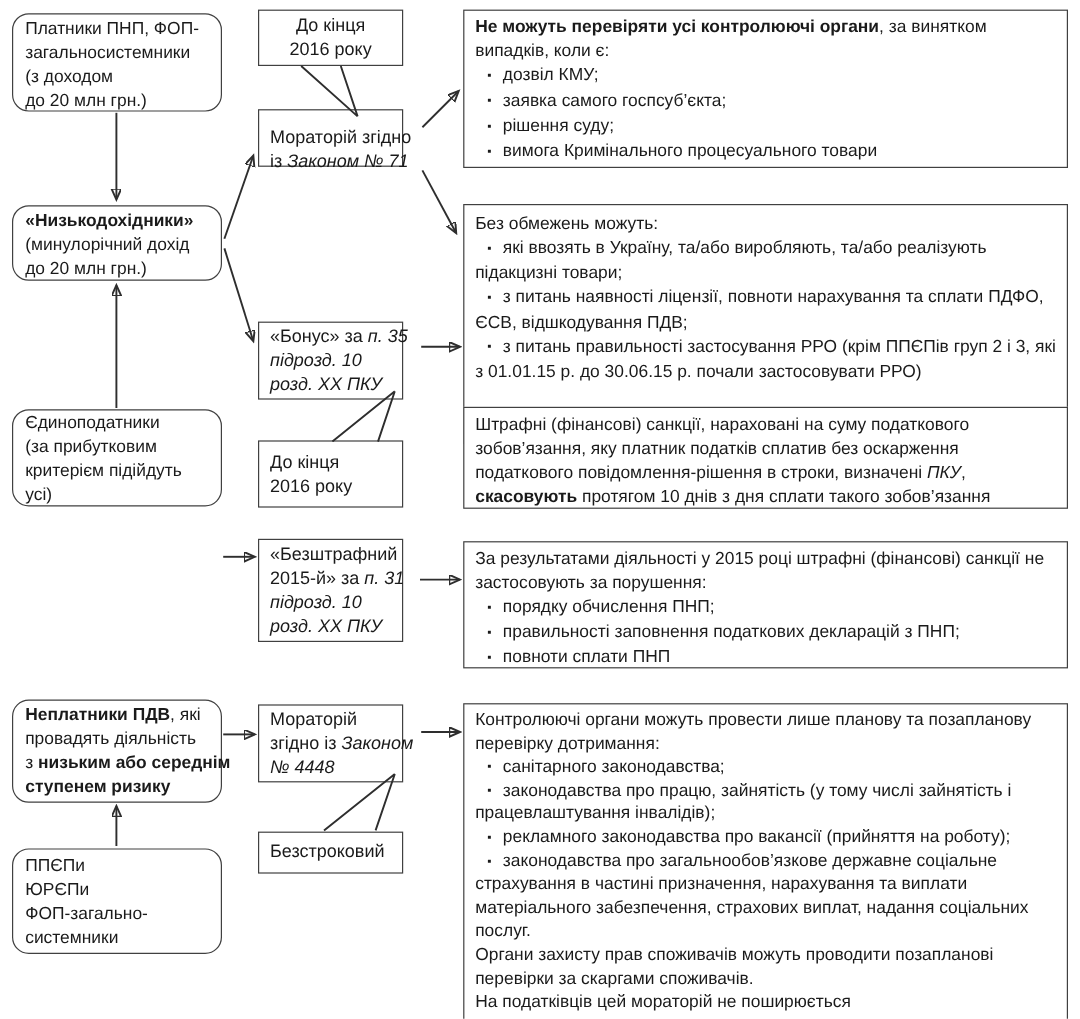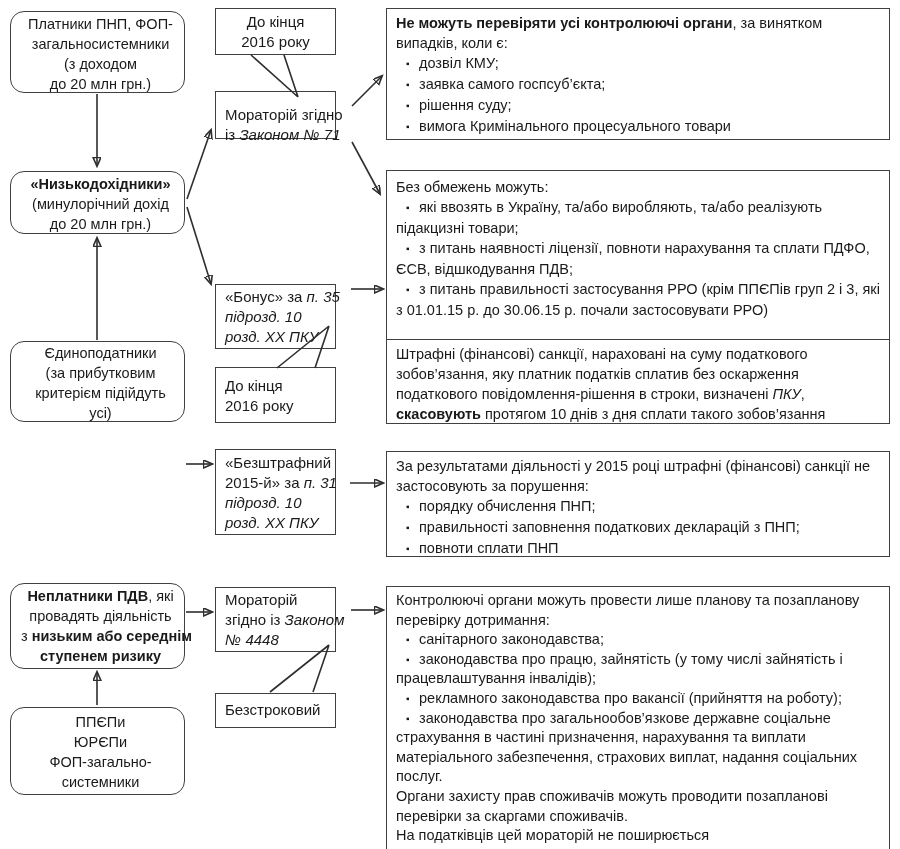--- a/index.html
+++ b/index.html
@@ -2,21 +2,21 @@
 <html style="--border: #404040; --text: #1a1a1a; --bg: #ffffff;"><head>
 <meta charset="utf-8">
 <style>
   :root{ --border:#404040; --text:#1a1a1a; --bg:#ffffff; }
   *{ box-sizing:border-box; margin:0; padding:0; }
   body{ background:var(--bg); font-family:"Liberation Sans","DejaVu Sans",sans-serif; color:var(--text); }
   #stage{ position:relative; width:900px; height:849px; background:var(--bg); overflow:hidden; }
   .box{ position:absolute; border:1.6px solid var(--border); background:var(--bg); }
   .round{ border-radius:14px; }
   
-  .lbox{ left:10px; width:175px; padding:2px 4px 0 10px; font-size:14.5px; line-height:20px;text-align:center; }
+  .lbox{ left:10px; width:175px; padding:2px 4px 0 10px; font-size:14.5px; line-height:20px; }
   .lbox .ln{ white-space:nowrap; }
   
   .mbox{ left:215px; width:121px; padding:2px 4px 0 9px; font-size:15px; line-height:20px; }
   .mbox .ln{ white-space:nowrap; }
   
   .rbox{ left:386px; width:504px; padding:4px 8px 0 9px; font-size:14.5px; line-height:20px; overflow:hidden; }
   .li{ text-indent:10px; }
   .blt{ display:inline-block; text-indent:0; width:13px; font-size:10px; vertical-align:1px; }
   .center{ text-align:center; }
   svg.overlay{ position:absolute; left:0; top:0; z-index:6; pointer-events:none; }
@@ -65,21 +65,21 @@
   <div class="box mbox center" style="top:8px;height:47px;padding-top:3px;padding-left:4px;">
     <div class="ln">До кінця</div>
     <div class="ln">2016 року</div>
   </div>
 
   <div class="box mbox" style="top:91px;height:48px;padding-top:13px;text-align:right;">
     <div class="ln">Мораторій згідно</div>
     <div class="ln"><span>із </span><i>Законом № 71</i></div>
   </div>
 
-  <div class="box mbox" style="top:268px;height:65px;margin-top:16px;">
+  <div class="box mbox" style="top:268px;height:65px;">
     <div class="ln"><span>«Бонус» за </span><i>п. 35</i></div>
     <div class="ln"><i>підрозд. 10</i></div>
     <div class="ln"><i>розд. ХХ ПКУ</i></div>
   </div>
 
   <div class="box mbox" style="top:367px;height:56px;padding-top:8px;">
     <div class="ln">До кінця</div>
     <div class="ln">2016 року</div>
   </div>
 

